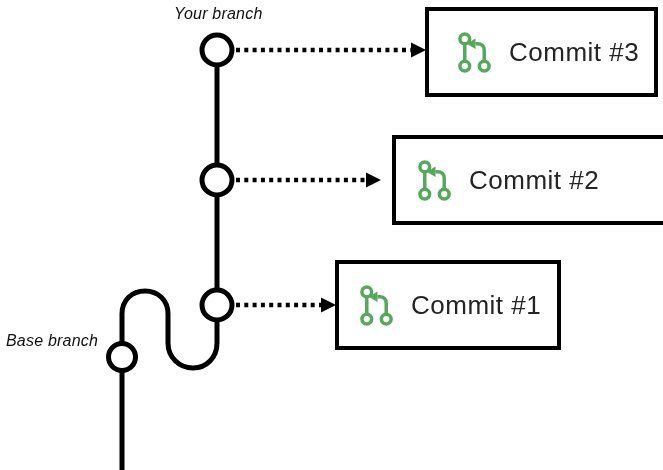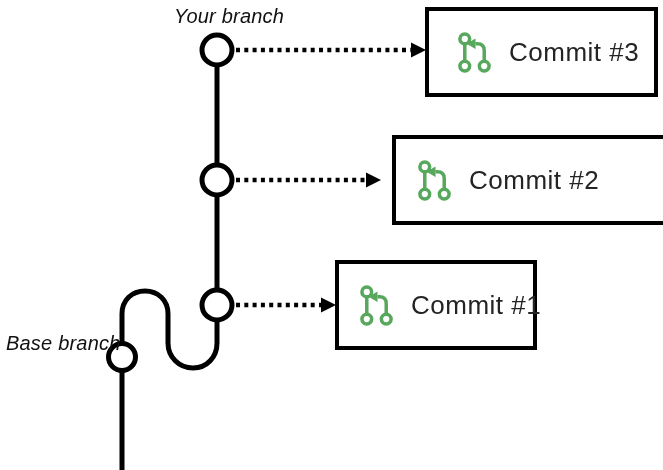--- a/index.html
+++ b/index.html
@@ -12,40 +12,40 @@
     font-family: "Liberation Sans", sans-serif;
   }
   #diagram-svg {
     position: absolute;
     left: 0; top: 0;
     width: 663px; height: 470px;
   }
   .branch-label {
     position: absolute;
     font-style: italic;
-    font-size: 20px;
+    font-size: 16px;
     color: var(--label-text, #111111);
     white-space: nowrap;
     letter-spacing: 0.2px;
   }
   #your-branch-label { left: 174px; top: 5px; }
   #base-branch-label { left: 6px;  top: 332px; }
   .commit-card {
     position: absolute;
     box-sizing: border-box;
     border: 4px solid var(--card-border, #000000);
     background: #ffffff;
     display: flex;
     align-items: center;
     padding-left: 21px;
     gap: 17px;
   }
   #commit-card-3 { left: 425px; top: 7px;   width: 233px; height: 90px; padding-left: 28px; }
   #commit-card-2 { left: 392px; top: 135px; width: 284px; height: 90px; }
-  #commit-card-1 { left: 335px; top: 260px; width: 202px; height: 90px; padding-left: 20px; }
+  #commit-card-1 { left: 335px; top: 260px; width: 226px; height: 90px; padding-left: 20px; }
   .commit-card .label {
     font-size: 26px;
     color: var(--card-text, #242424);
     letter-spacing: 0.5px;
     white-space: nowrap;
   }
   .git-icon { width: 35px; height: 43px; flex: 0 0 auto; }
   .git-icon .stroke { fill: none; stroke: var(--icon-green, #57a75c); stroke-width: 3.6; }
   .git-icon .fill   { fill: var(--icon-green, #57a75c); stroke: none; }
 </style>

